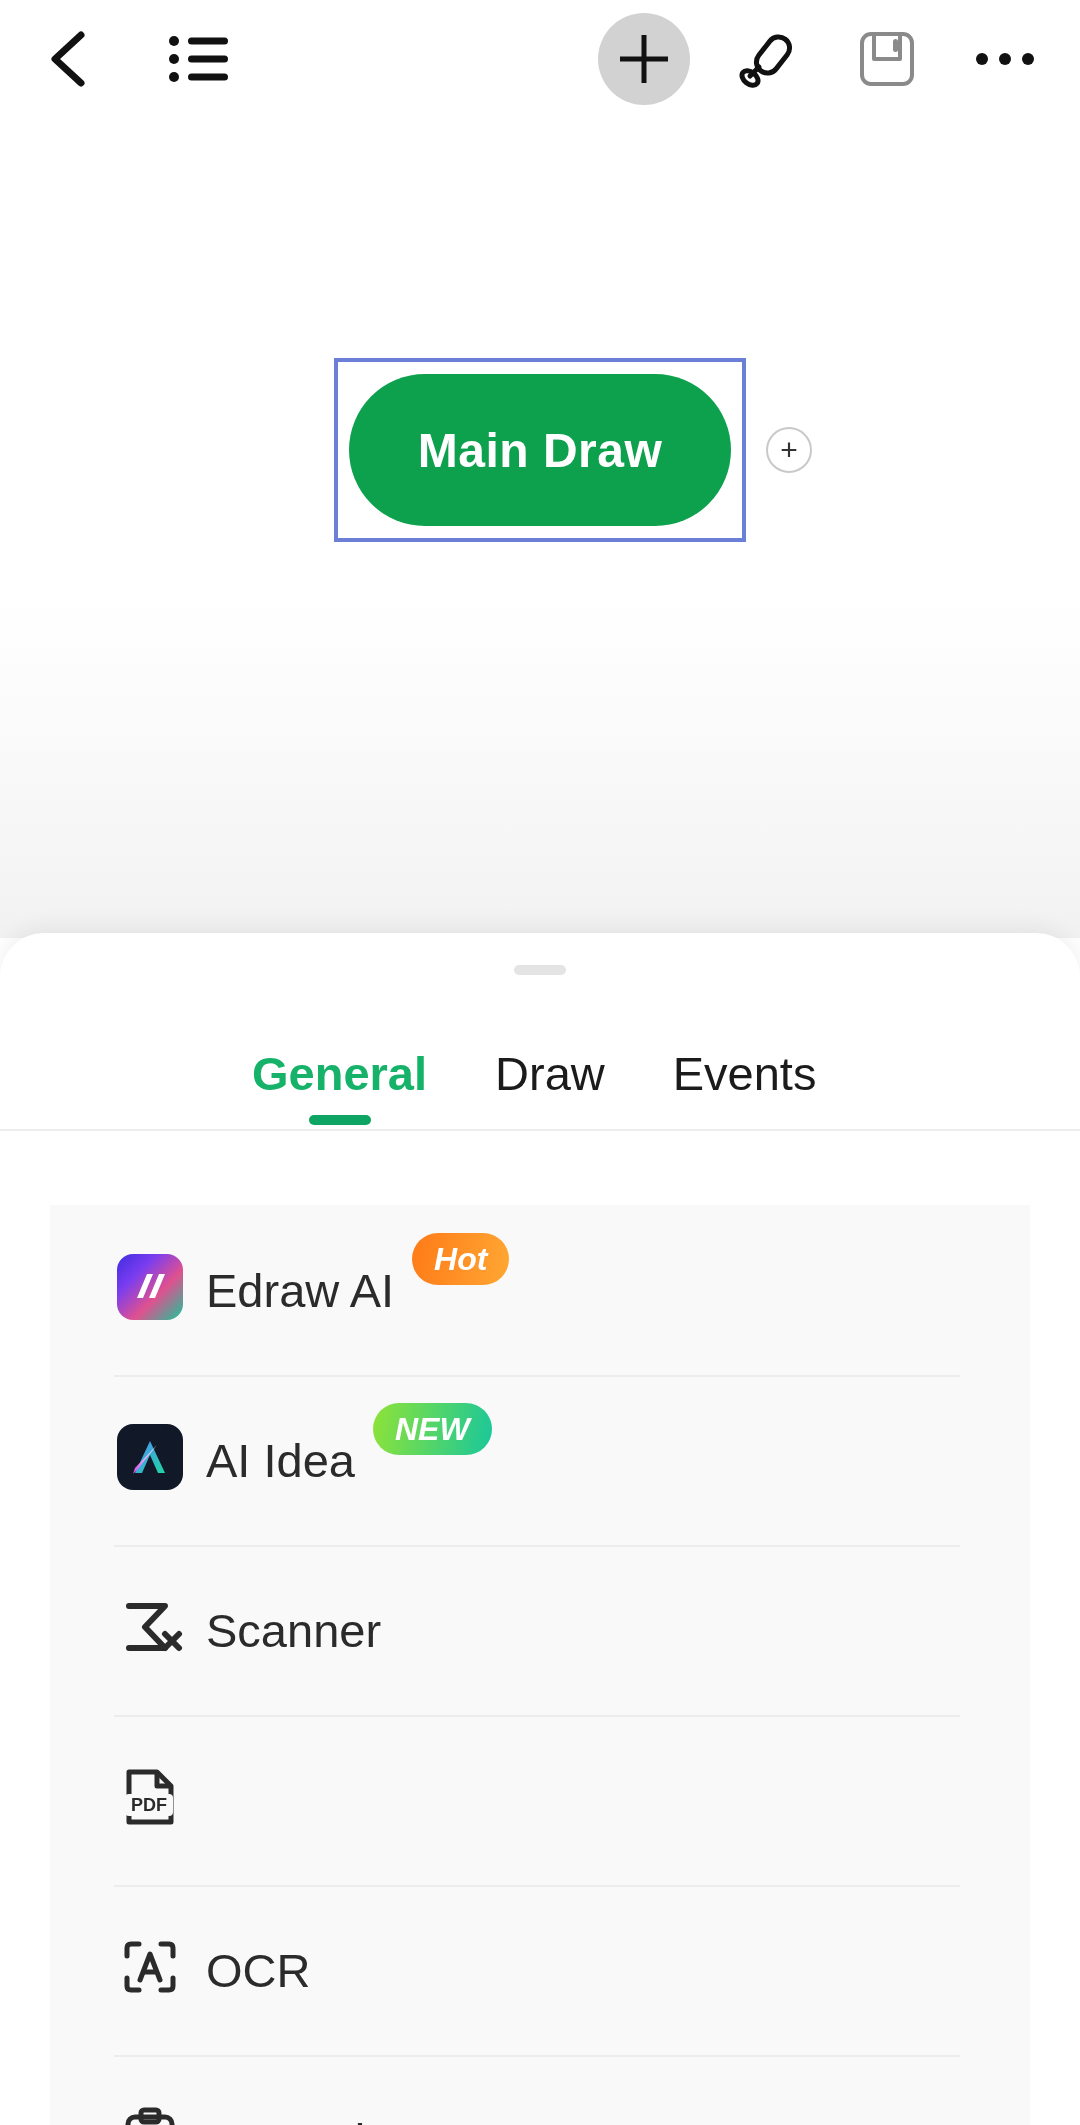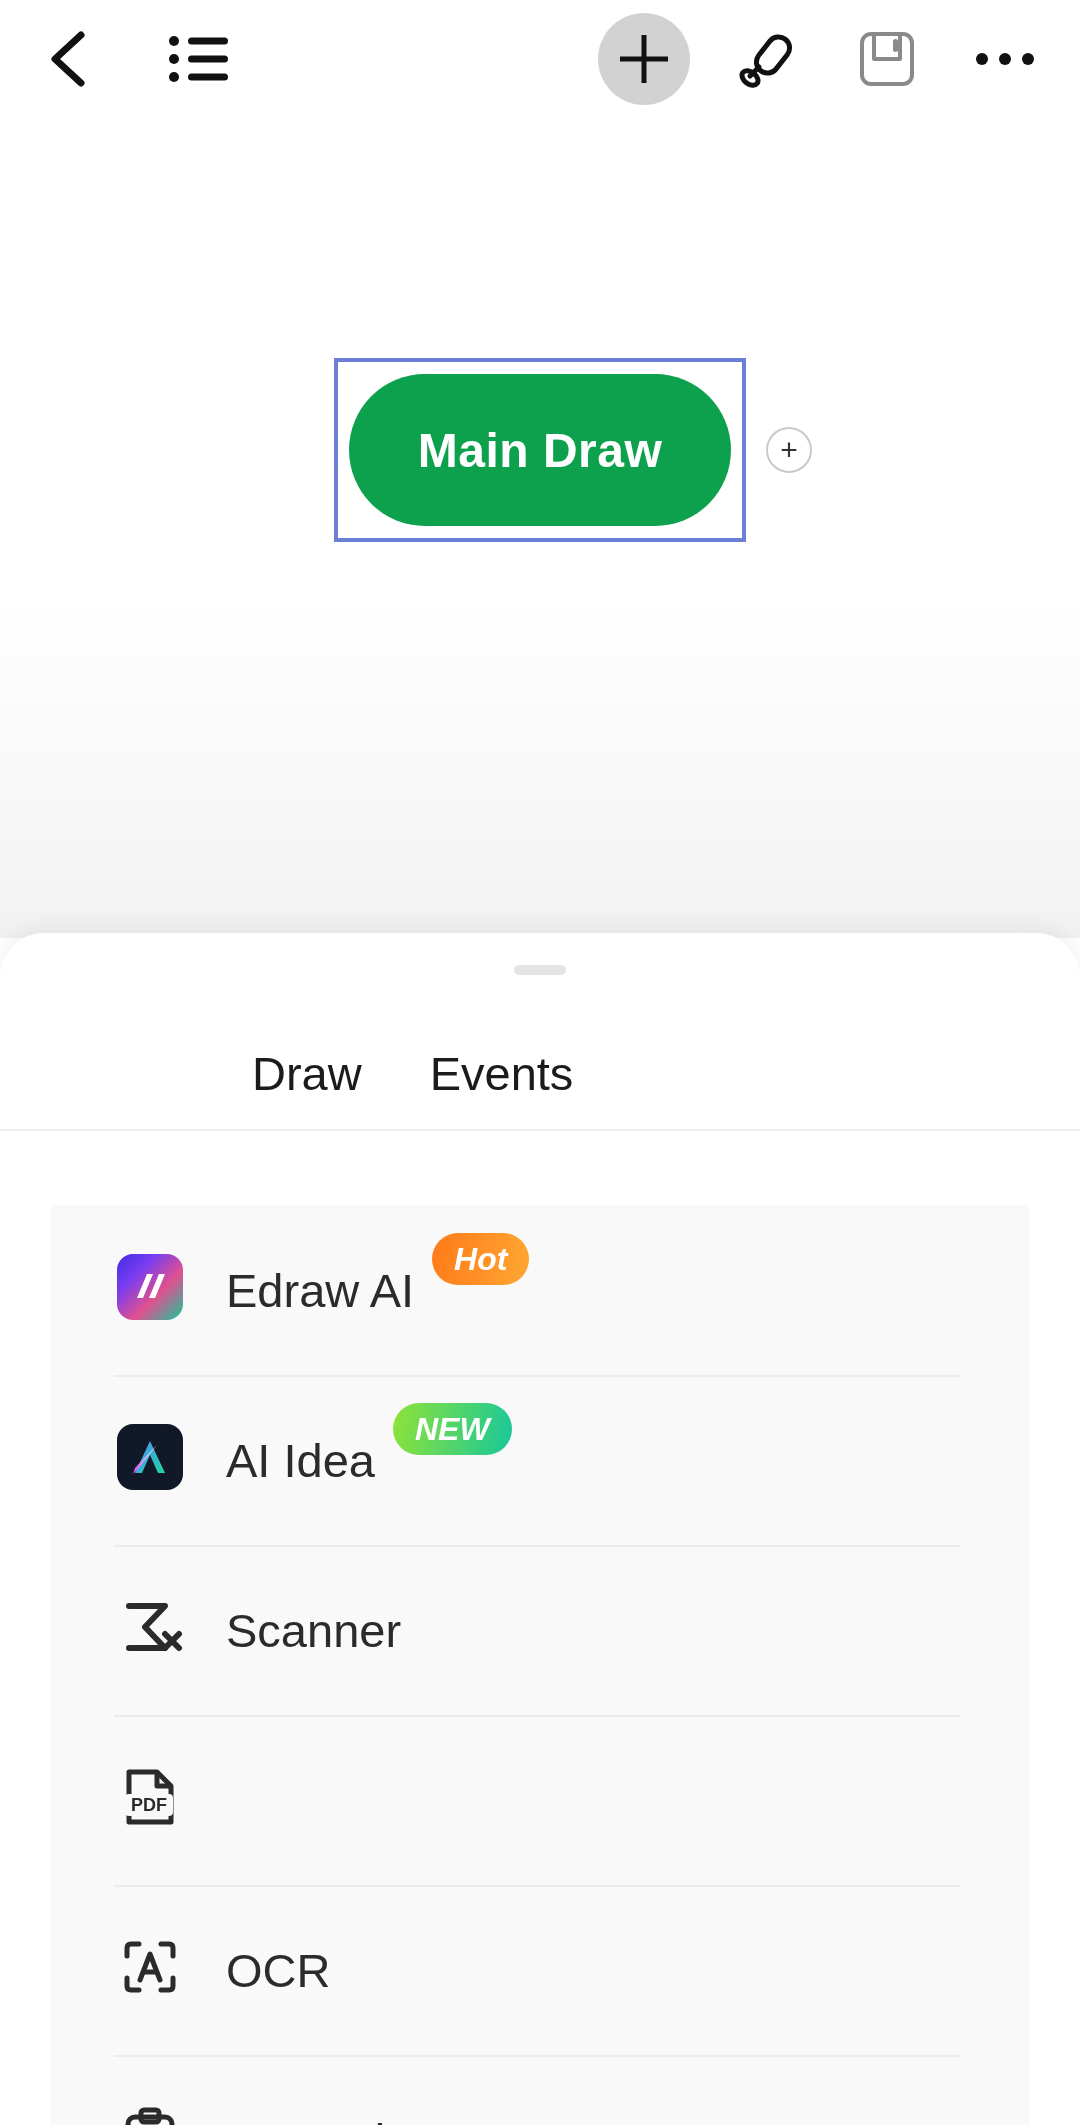--- a/index.html
+++ b/index.html
@@ -105,21 +105,21 @@
     background: #ececec;
   }
   .row-icon {
     width: 72px; height: 72px; flex: 0 0 72px;
     display: flex; align-items: flex-start; justify-content: center;
   }
   .app-icon { width: 66px; height: 66px; border-radius: 16px; position: relative; overflow: hidden; }
   .icon-edraw { background: linear-gradient(135deg, #3f2ce0 0%, #7a3df0 30%, #e0518f 62%, #16c79a 100%); }
   .icon-aidraw { background: #111827; }
   .row-label {
-    margin-left: 40px; font-size: 47px; color: #2b2b2b; white-space: nowrap;
+    margin-left: 20px; font-size: 47px; color: #2b2b2b; white-space: nowrap;
   }
   .badge {
     margin-left: 18px; align-self: flex-start; margin-top: 28px;
     padding: 6px 22px; border-radius: 26px;
     font-size: 32px; font-style: italic; font-weight: bold; color: #ffffff;
     line-height: 1.25;
   }
   .badge-hot { background: linear-gradient(100deg, #ff7a18 0%, #ffa733 100%); }
   .badge-new { background: linear-gradient(100deg, #8fe337 0%, #19c79b 100%); }
   svg { display: block; }
@@ -216,20 +216,24 @@
 
     <div class="sheet-fade"></div>
   </div>
 
   <div class="sheet">
 
     <div class="drag-handle"></div>
 
     <div class="tabs">
 
+      <div class="tab active">
+        <span class="tab-label">General</span>
+        <span class="tab-underline"></span>
+      </div>
 
       <div class="tab">
         <span class="tab-label">Draw</span>
         <span class="tab-underline"></span>
       </div>
 
       <div class="tab">
         <span class="tab-label">Events</span>
         <span class="tab-underline"></span>
       </div>

